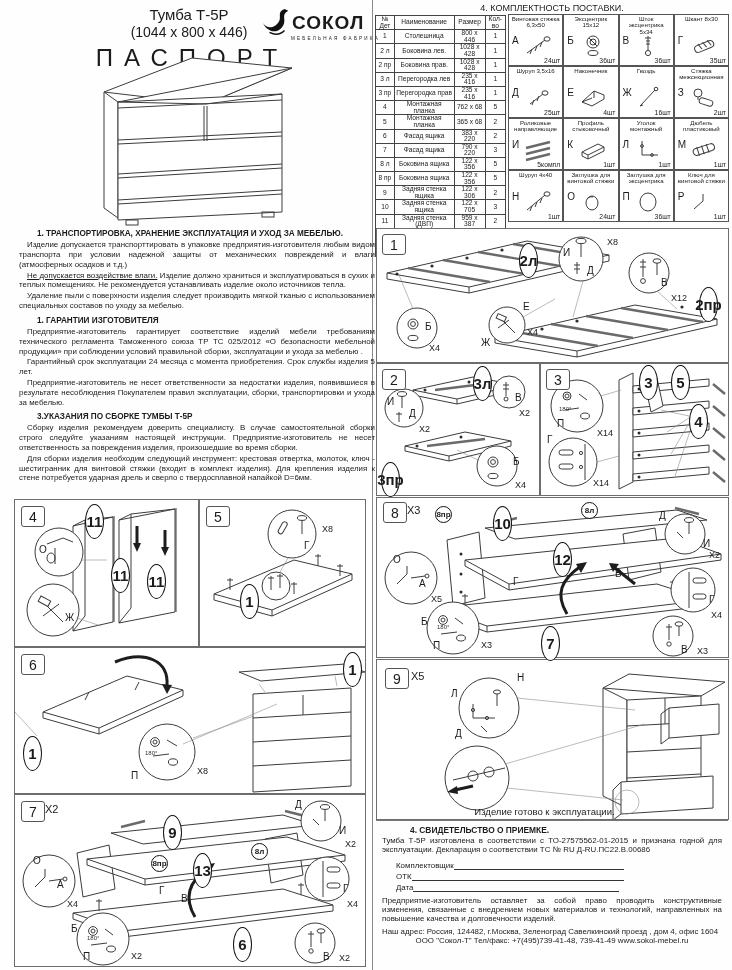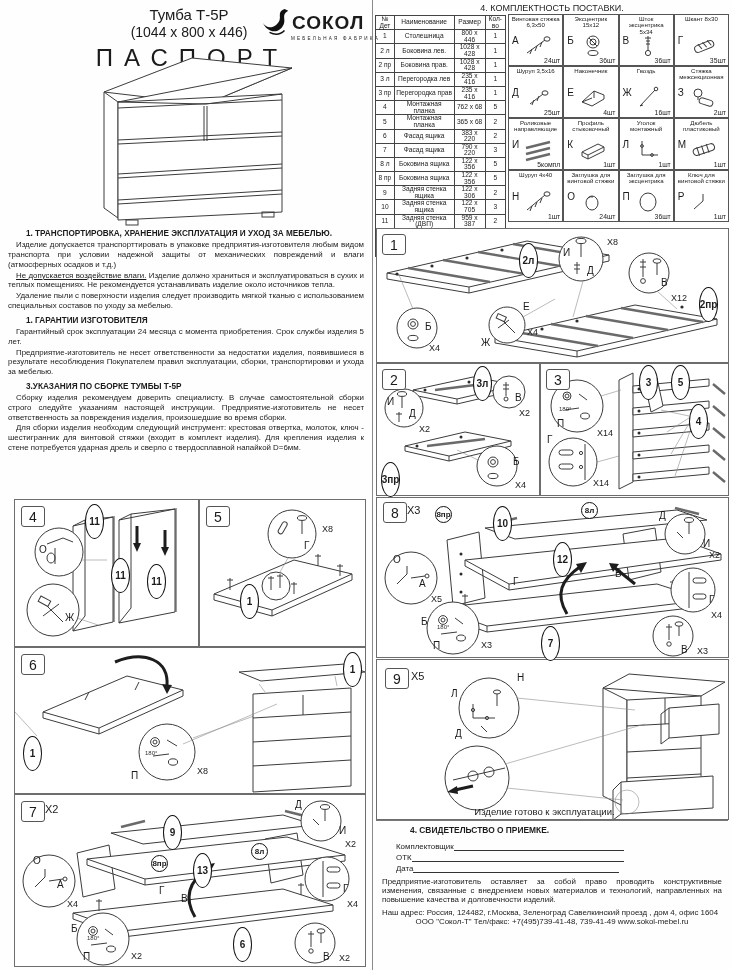--- a/index.html
+++ b/index.html
@@ -32,33 +32,33 @@
   table.parts th,table.parts td{border:0.5px solid #444;padding:0 1px;height:8.4px;line-height:1;text-align:center;font-weight:normal;}
   table.parts td.nm{text-align:center;}
   .hw-grid{position:absolute;left:508px;top:14px;width:221px;display:grid;grid-template-columns:repeat(4,1fr);grid-auto-rows:52px;}
   .hw-cell{border:0.5px solid #555;position:relative;padding:1px 2px;box-sizing:border-box;background:#fff;}
   .hw-name{font-size:6.1px;line-height:1.05;text-align:center;}
   .hw-letter{position:absolute;left:3px;top:20px;font-size:10px;}
   .hw-qty{position:absolute;right:2px;bottom:1px;font-size:6.8px;}
   .hw-ic{position:absolute;left:14px;top:19px;}
 
   
-  .texts{position:absolute;left:8px;top:229px;width:356px;height:268px;overflow:hidden;font-size:7.9px;line-height:1.24;text-align:justify;}
+  .texts{position:absolute;left:19px;top:229px;width:356px;height:268px;overflow:hidden;font-size:7.9px;line-height:1.24;text-align:justify;}
   .texts h4{margin:5px 0 1px 18px;font-size:8.2px;}
   .texts h4:first-child{margin-top:0;}
   .texts p{margin:0 0 1px 0;text-indent:8px;}
   .und{text-decoration:underline;}
 
   
   .numbox{position:absolute;width:22px;height:19px;border:1.3px solid #555;border-radius:3px;background:#fff;
           display:flex;align-items:center;justify-content:center;font-size:14px;z-index:3;}
   .mult{position:absolute;font-size:11px;z-index:3;}
   .circ{position:absolute;border:1.5px solid #111;border-radius:50%;background:#fff;display:flex;align-items:center;
         justify-content:center;font-weight:bold;z-index:3;box-sizing:border-box;}
-  .c-md{width:19px;height:35px;font-size:10px;}
+  .c-md{width:19px;height:35px;font-size:15px;}
   .c-sm{width:17px;height:17px;font-size:8px;}
   .ltr{position:absolute;font-size:10px;z-index:3;}
   .qty{position:absolute;font-size:9px;z-index:3;}
   .rot{position:absolute;font-size:6px;z-index:3;color:#333;}
   .caption{position:absolute;left:0;right:16px;text-align:center;font-size:9.5px;}
 
   
   .cert{position:absolute;left:376px;top:820px;width:352px;height:148px;border-top:1px solid #777;font-size:7.9px;box-sizing:border-box;padding:3px 6px 0 6px;overflow:hidden;}
   .cert h4{margin:1px 0 1px 28px;font-size:8.4px;font-weight:bold;}
   .cert p{margin:0 0 2px 0;text-align:justify;}
@@ -389,20 +389,21 @@
       <div class="hw-qty">1шт</div>
     </div>
   </div>
 
   <div class="texts">
     <h4>1. ТРАНСПОРТИРОВКА, ХРАНЕНИЕ ЭКСПЛУАТАЦИЯ И УХОД ЗА МЕБЕЛЬЮ.</h4>
     <p>Изделие допускается транспорттировать в упаковке предприятия-изготовителя любым видом транспорта при условии надежной защиты от механических повреждений и влаги (атмосферных осадков и т.д.)</p>
     <p><span class="und">Не допускается воздействие влаги.</span><span> Изделие должно храниться и эксплуатироваться в сухих и теплых помещениях. Не рекомендуется устанавливать изделие около источников тепла.</span></p>
     <p>Удаление пыли с поверхности изделия следует производить мягкой тканью с использованием специальных составов по уходу за мебелью.</p>
     <h4>1. ГАРАНТИИ ИЗГОТОВИТЕЛЯ</h4>
+    <p>Предприятие-изготовитель гарантирует соответствие изделий мебели требованиям технического регламента Таможенного союза ТР ТС 025/2012 «О безопасности мебельной продукции» при соблюдении условий правильной сборки, эксплуатации и ухода за мебелью .</p>
     <p>Гарантийный срок эксплуатации 24 месяца с момента приобретения. Срок службы изделия 5 лет.</p>
     <p>Предприятие-изготовитель не несет ответственности за недостатки изделия, появившиеся в результате несоблюдения Покупателем правил эксплуатации, сборки, транспортировки и ухода за мебелью.</p>
     <h4>3.УКАЗАНИЯ ПО СБОРКЕ ТУМБЫ Т-5Р</h4>
     <p>Сборку изделия рекомендуем доверить специалисту. В случае самостоятельной сборки строго следуйте указаниям настоящей инструкции. Предприятие-изготовитель не несет ответственность за повреждения изделия, произошедшие во время сборки.</p>
     <p>Для сборки изделия необходим следующий инструмент: крестовая отвертка, молоток, ключ - шестигранник для винтовой стяжки (входит в комплект изделия). Для крепления изделия к стене потребуется ударная дрель и сверло с твердосплавной напайкой D=6мм.</p>
   </div>
 
   <div class="panel" style="left:376px;top:228px;width:353px;height:135px;">
     <svg class="d" width="351" height="133" viewBox="0 0 351 133">
       <polygon class="fw" points="10,44 150,12 232,26 92,58"></polygon>
@@ -834,20 +835,21 @@
     <span class="numbox" style="left:8px;top:8px;">9</span>
     <span class="mult" style="left:34px;top:10px;">X5</span>
     <span class="ltr" style="left:74px;top:28px;">Л</span>
     <span class="ltr" style="left:140px;top:12px;">Н</span>
     <span class="ltr" style="left:78px;top:68px;">Д</span>
     <span class="caption" style="bottom:2px;">Изделие готово к эксплуатации.</span>
   </div>
 
   <div class="cert">
     <h4>4. СВИДЕТЕЛЬСТВО О  ПРИЕМКЕ.</h4>
+    <p>Тумба Т-5Р изготовлена в соответствии с ТО-27575562-01-2015  и признана годной для эксплуатации. Декларация о соответствии ТС № RU Д-RU.ПС22.В.00686</p>
     <div class="fields">
       <div class="frow">
           <span>Комплектовщик</span>
           <span class="fline"></span>
         </div>
       <div class="frow">
           <span>ОТК</span>
           <span class="fline" style="width:212px;"></span>
         </div>
       <div class="frow">

